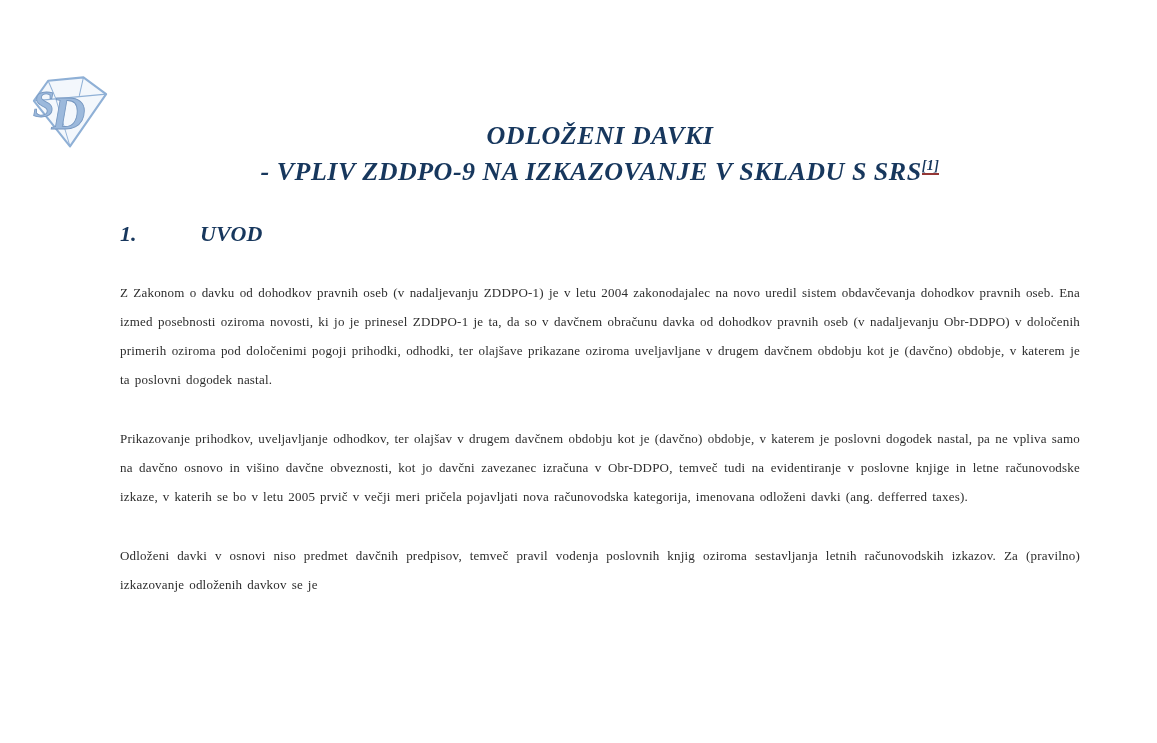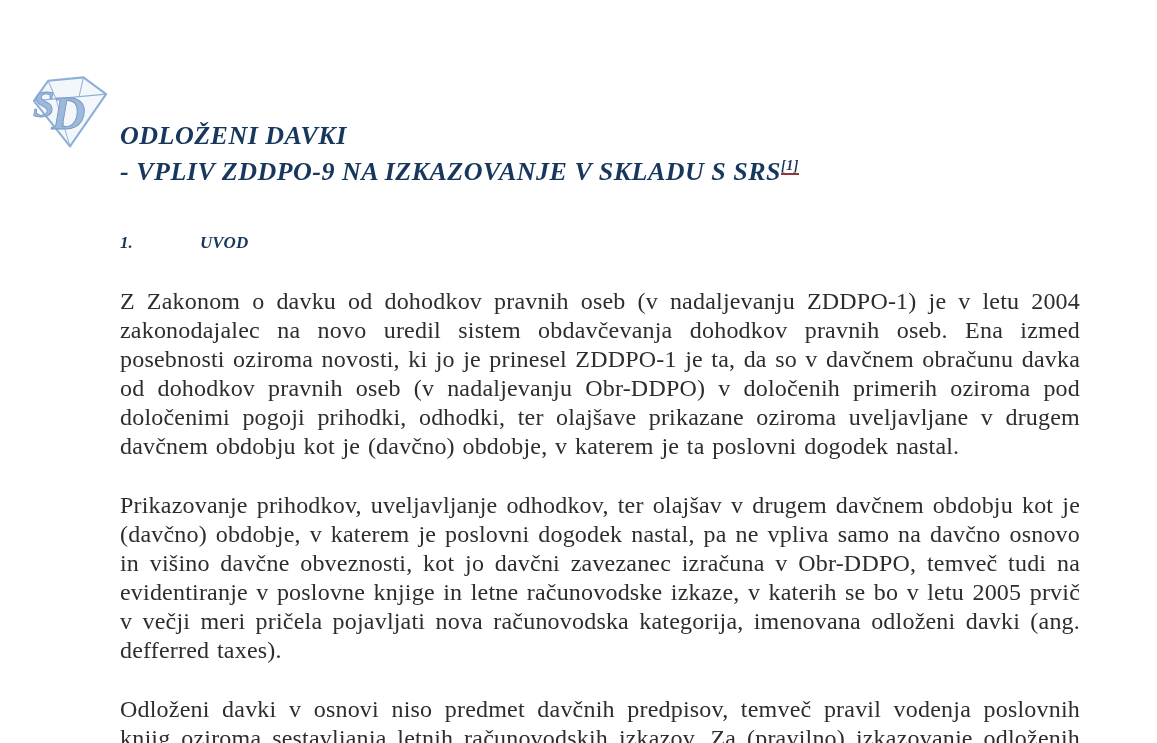--- a/index.html
+++ b/index.html
@@ -23,52 +23,53 @@
     height: 82px;
   }
   .content {
     position: absolute;
     left: 120px;
     top: 0;
     width: 960px;
   }
   .doc-title {
     margin-top: 118px;
+    text-align: center;
     color: var(--title-navy, #17375d);
     font-weight: bold;
     font-style: italic;
     font-size: 26px;
     line-height: 36px;
     letter-spacing: 0.5px;
   }
   .footref {
     font-size: 14px;
     vertical-align: super;
     line-height: 0;
     color: var(--title-navy, #17375d);
     border-bottom: 2px solid var(--footnote-underline, #943634);
     cursor: pointer;
     text-decoration: none;
   }
   .section-heading {
-    margin-top: 40px;
+    margin-top: 31px;
     color: var(--title-navy, #17375d);
     font-weight: bold;
     font-style: italic;
-    font-size: 17px;
+    font-size: 22px;
     line-height: 26px;
   }
   .sec-num {
     display: inline-block;
     width: 80px;
   }
   .body-para {
     margin: 0 0 30px 0;
     color: var(--body-text, #2d2d2d);
-    font-size: 24px;
+    font-size: 13px;
     line-height: 29px;
     text-align: justify;
     word-spacing: 1.5px;
     letter-spacing: 0.2px;
   }
   .body-para:first-of-type {
     margin-top: 31px;
   }
   .body-para:last-of-type {
     margin-bottom: 8px;

